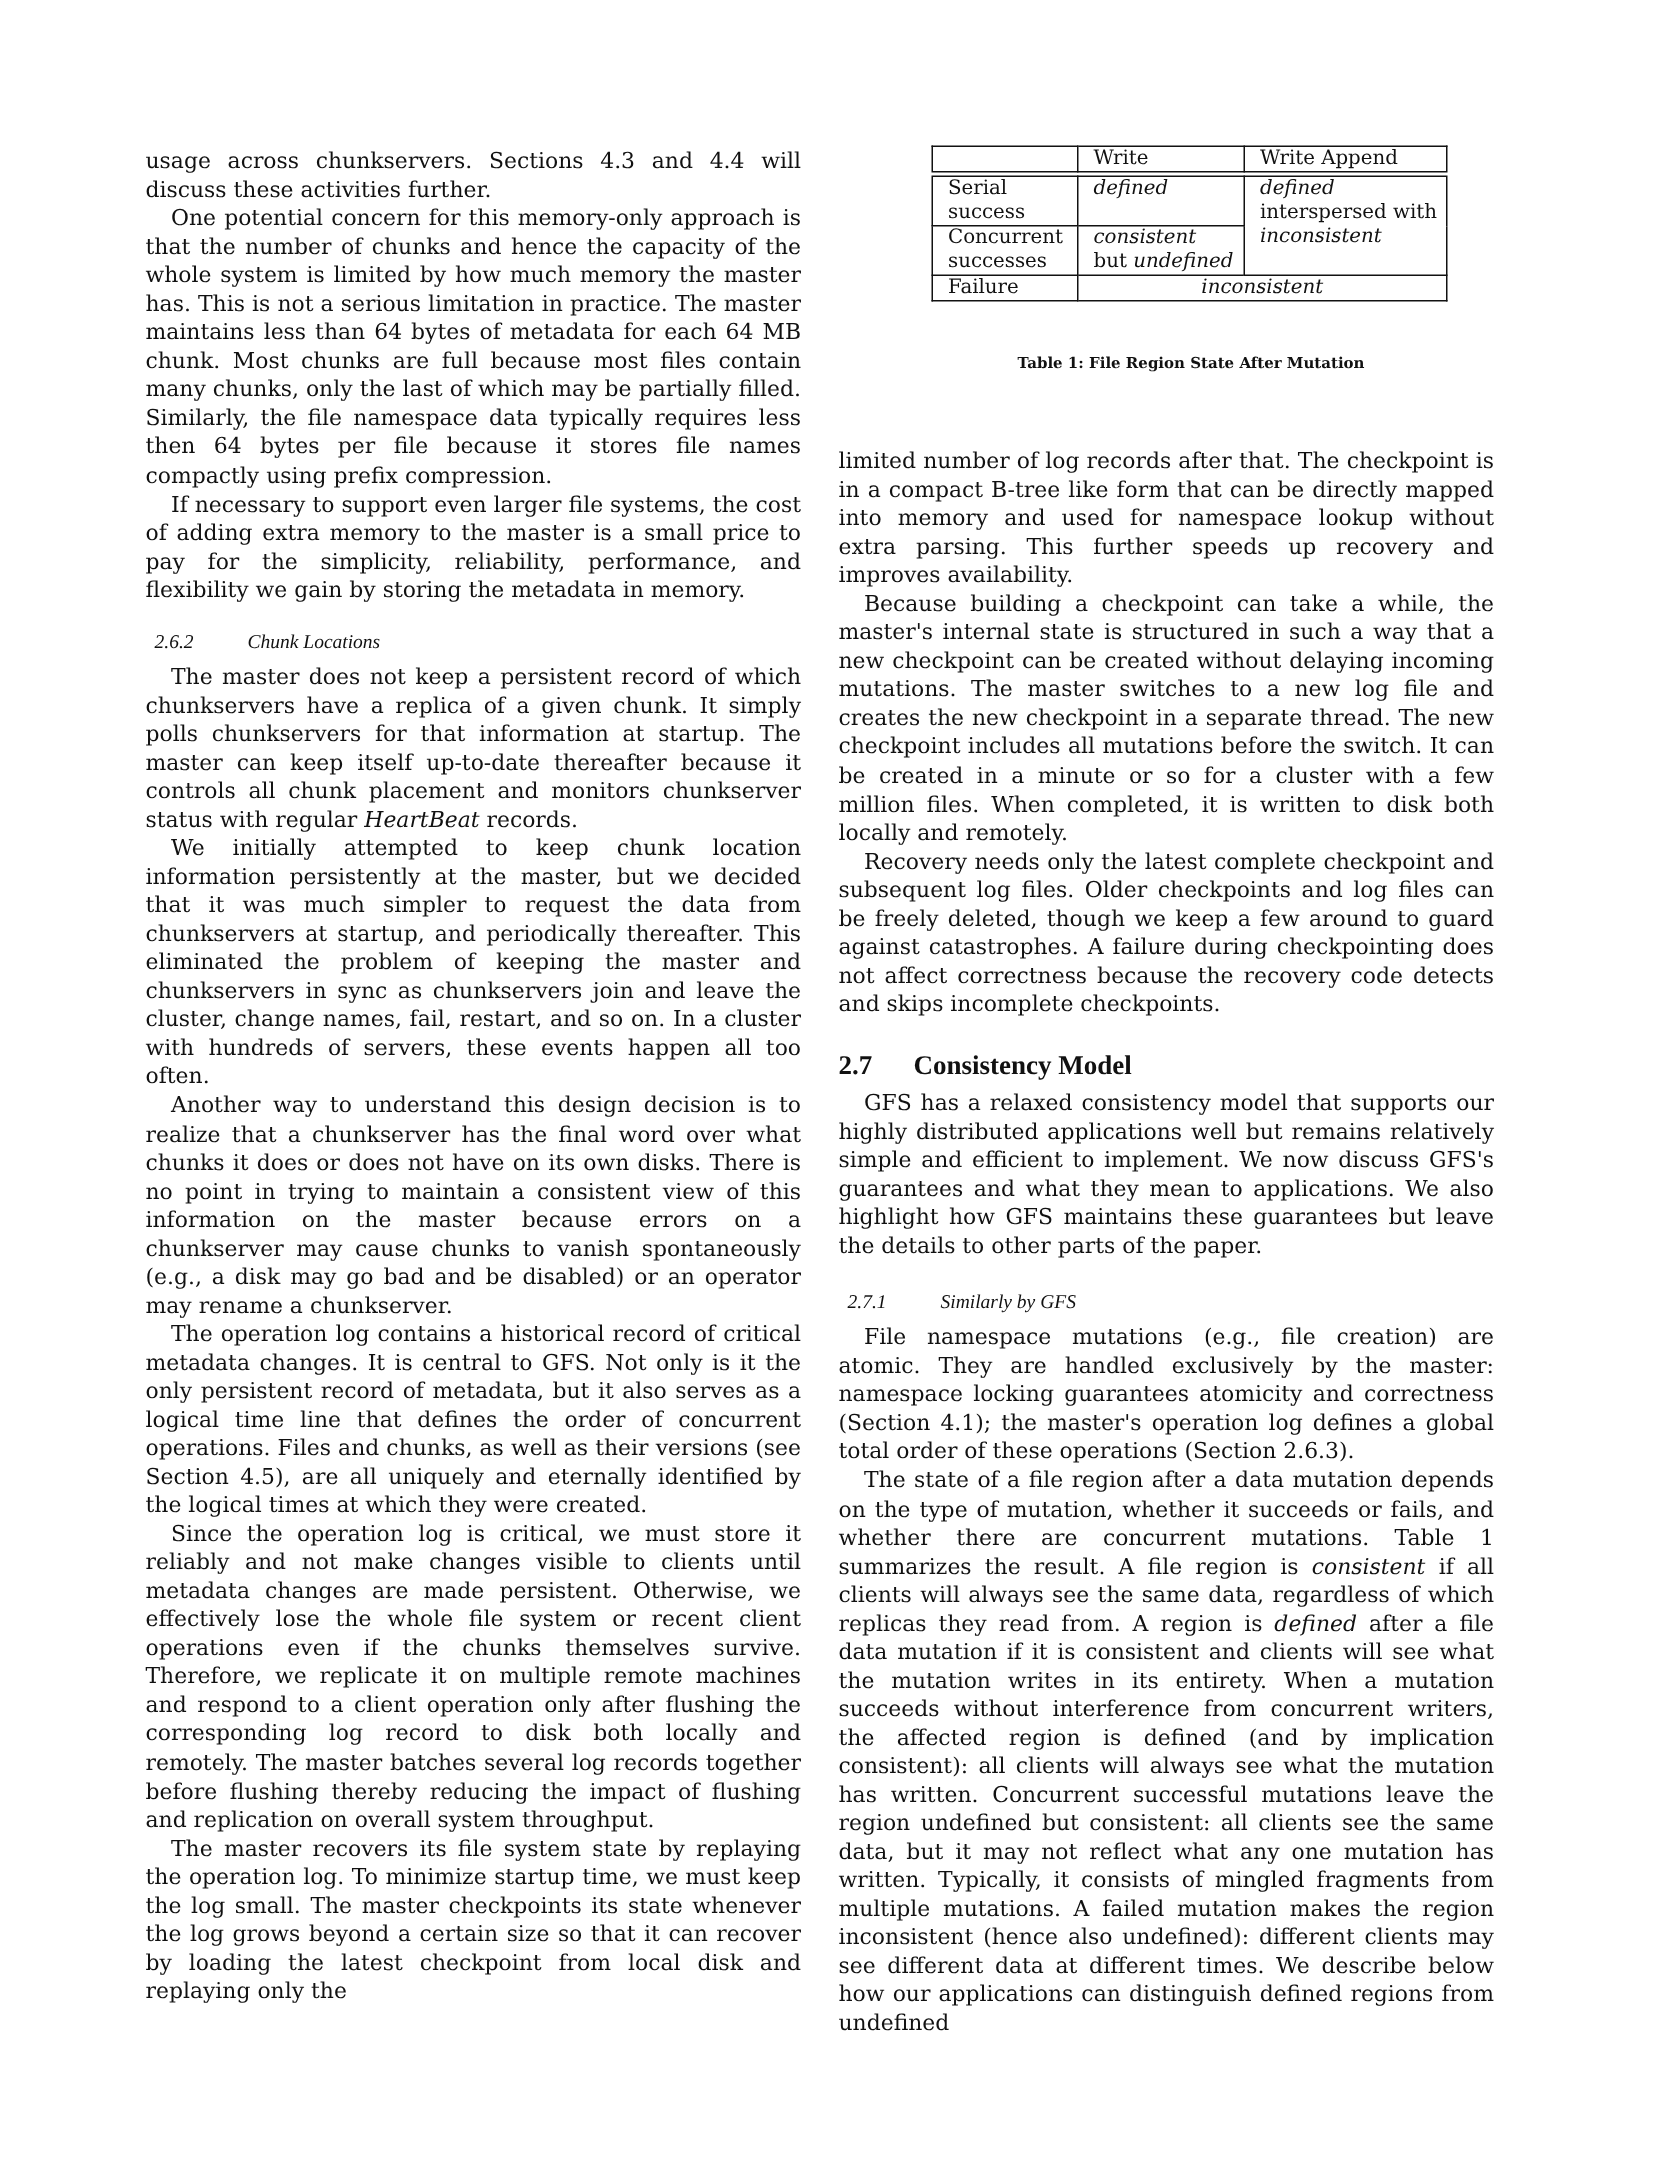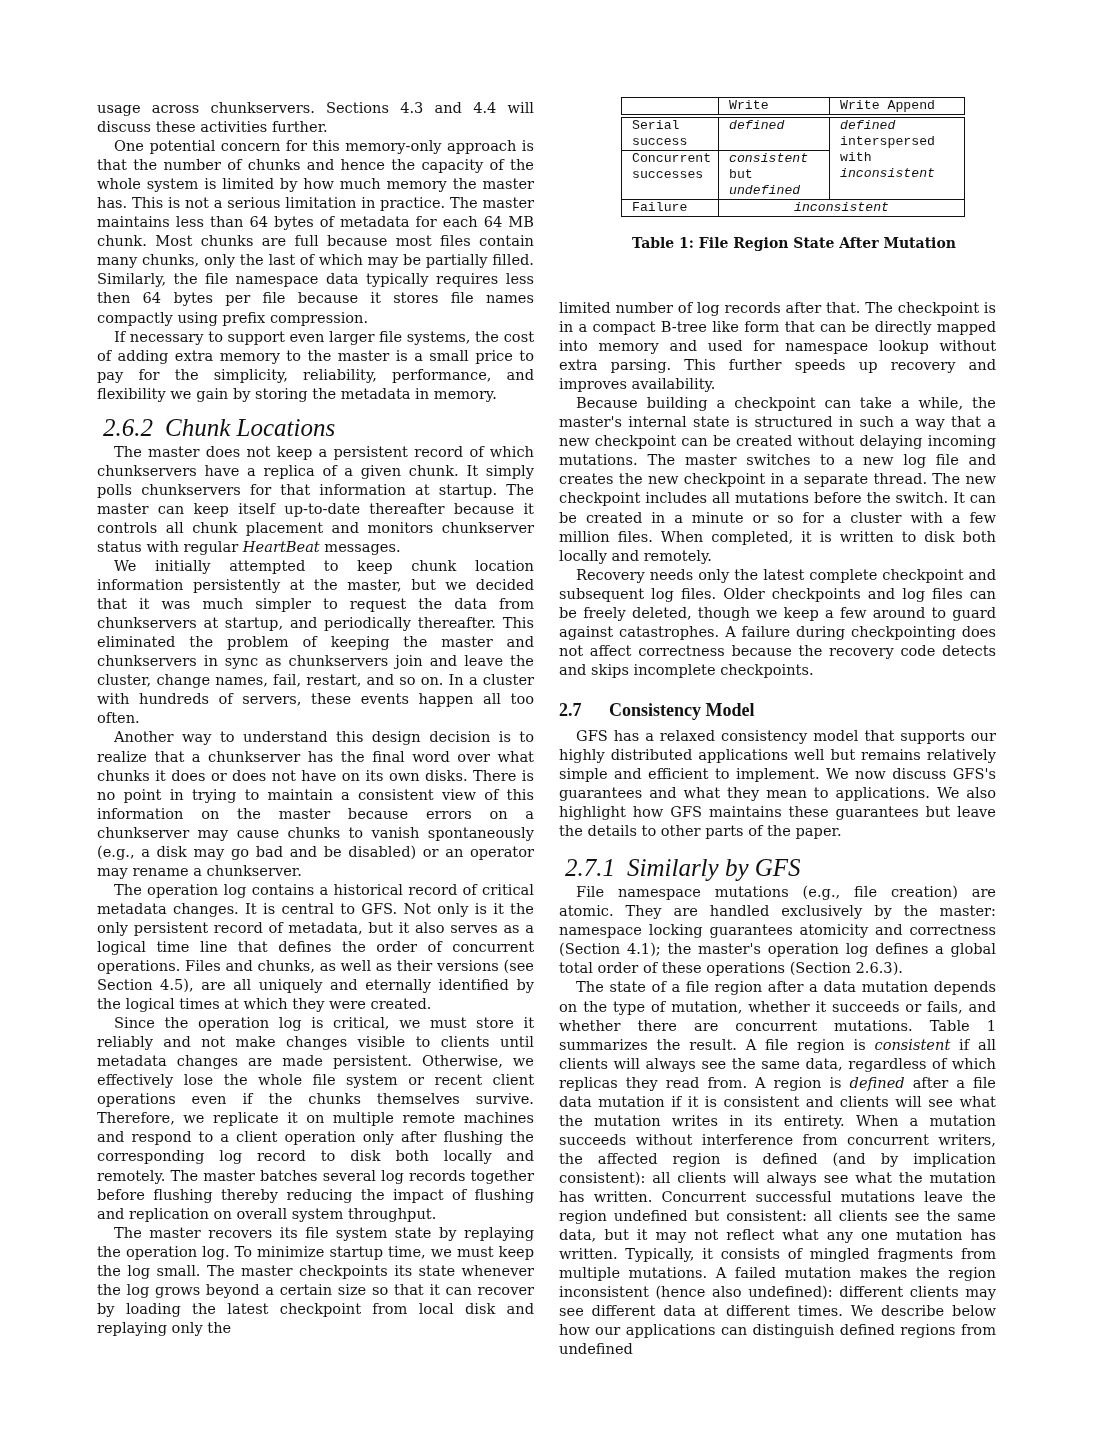--- a/index.html
+++ b/index.html
@@ -2,48 +2,48 @@
 <html><head>
 <meta charset="utf-8">
 <style>
   html, body { margin: 0; padding: 0; background: #ffffff; }
   body { width: 1113px; height: 1440px; position: relative; overflow: hidden; color: #111; }
   .col { position: absolute; top: 98px; width: 437px; font-family: "DejaVu Serif", "Liberation Serif", serif; font-size: 14.6px; line-height: 19.05px; text-align: justify; hyphens: manual; }
   .col.left { left: 97px; }
   .col.right { left: 559px; }
   p { margin: 0; text-indent: 0; }
   p.ind { text-indent: 17px; }
-  .subsec { font-family: "Liberation Serif", "DejaVu Serif", serif; font-style: italic; font-size: 25px; line-height: 24px; margin: 13px 0 2px 6px; text-align: left; }
+  .subsec { font-family: "Liberation Serif", "DejaVu Serif", serif; font-style: italic; font-size: 13px; line-height: 24px; margin: 13px 0 2px 6px; text-align: left; }
   .subsec .num { display: inline-block; width: 62px; }
   .sec { font-family: "Liberation Serif", "DejaVu Serif", serif; font-weight: bold; font-size: 18px; line-height: 26px; margin: 18px 0 3px 0; text-align: left; }
   .sec .num { display: inline-block; width: 50px; }
   em { font-style: italic; margin-top: 32px; }
   
   .tbl-wrap { position: absolute; left: 621px; top: 97px; width: 344px; font-family: "DejaVu Serif", "Liberation Serif", serif; font-size: 13.2px; line-height: 16px; }
   table { border-collapse: collapse; width: 344px; }
-  td { border: 1.3px solid #111; padding: 0 0 0 10px; vertical-align: top; text-align: left; font-family: Liberation Mono, monospace; }
+  td { border: 1.3px solid #111; padding: 0 0 0 10px; vertical-align: top; text-align: left; }
   tr.head td { padding-top: 0; height: 14px; }
   tr.head { border-bottom: 4px double #111; }
   td.c1 { width: 86px; }
   td.c2 { width: 100px; }
   td.center { text-align: center; padding-left: 0; }
-  .caption { position: absolute; left: 614px; top: 233px; width: 360px; text-align: center; font-family: "DejaVu Serif", "Liberation Serif", serif; font-weight: bold; font-size: 14px; line-height: 20px; }
+  .caption { position: absolute; left: 614px; top: 233px; width: 360px; text-align: center; font-family: "DejaVu Serif", "Liberation Serif", serif; font-weight: bold; font-size: 10px; line-height: 20px; }
 </style>
 </head>
 <body>
 
 <div class="col left">
   <p>usage across chunkservers. Sections 4.3 and 4.4 will discuss these activities further.</p>
   <p class="ind">One potential concern for this memory-only approach is that the number of chunks and hence the capacity of the whole system is limited by how much memory the master has. This is not a serious limitation in practice. The master maintains less than 64 bytes of metadata for each 64 MB chunk. Most chunks are full because most files contain many chunks, only the last of which may be partially filled. Similarly, the file namespace data typically requires less then 64 bytes per file because it stores file names compactly using prefix compression.</p>
   <p class="ind">If necessary to support even larger file systems, the cost of adding extra memory to the master is a small price to pay for the simplicity, reliability, performance, and flexibility we gain by storing the metadata in memory.</p>
 
   <div class="subsec">
     <span class="num">2.6.2</span><span>Chunk Locations</span>
   </div>
-  <p class="ind"><span>The master does not keep a persistent record of which chunkservers have a replica of a given chunk. It simply polls chunkservers for that information at startup. The master can keep itself up-to-date thereafter because it controls all chunk placement and monitors chunkserver status with regular </span><em>HeartBeat</em><span> messages.</span></p>
+  <p class="ind"><span>The master does not keep a persistent record of which chunkservers have a replica of a given chunk. It simply polls chunkservers for that information at startup. The master can keep itself up-to-date thereafter because it controls all chunk placement and monitors chunkserver status with regular </span><em>HeartBeat</em><span> records.</span></p>
   <p class="ind">We initially attempted to keep chunk location information persistently at the master, but we decided that it was much simpler to request the data from chunkservers at startup, and periodically thereafter. This eliminated the problem of keeping the master and chunkservers in sync as chunkservers join and leave the cluster, change names, fail, restart, and so on. In a cluster with hundreds of servers, these events happen all too often.</p>
   <p class="ind">Another way to understand this design decision is to realize that a chunkserver has the final word over what chunks it does or does not have on its own disks. There is no point in trying to maintain a consistent view of this information on the master because errors on a chunkserver may cause chunks to vanish spontaneously (e.g., a disk may go bad and be disabled) or an operator may rename a chunkserver.</p>
 
   <p class="ind">The operation log contains a historical record of critical metadata changes. It is central to GFS. Not only is it the only persistent record of metadata, but it also serves as a logical time line that defines the order of concurrent operations. Files and chunks, as well as their versions (see Section 4.5), are all uniquely and eternally identified by the logical times at which they were created.</p>
   <p class="ind">Since the operation log is critical, we must store it reliably and not make changes visible to clients until metadata changes are made persistent. Otherwise, we effectively lose the whole file system or recent client operations even if the chunks themselves survive. Therefore, we replicate it on multiple remote machines and respond to a client operation only after flushing the corresponding log record to disk both locally and remotely. The master batches several log records together before flushing thereby reducing the impact of flushing and replication on overall system throughput.</p>
   <p class="ind">The master recovers its file system state by replaying the operation log. To minimize startup time, we must keep the log small. The master checkpoints its state whenever the log grows beyond a certain size so that it can recover by loading the latest checkpoint from local disk and replaying only the</p>
 </div>
 
 <div class="tbl-wrap">
   <table>

